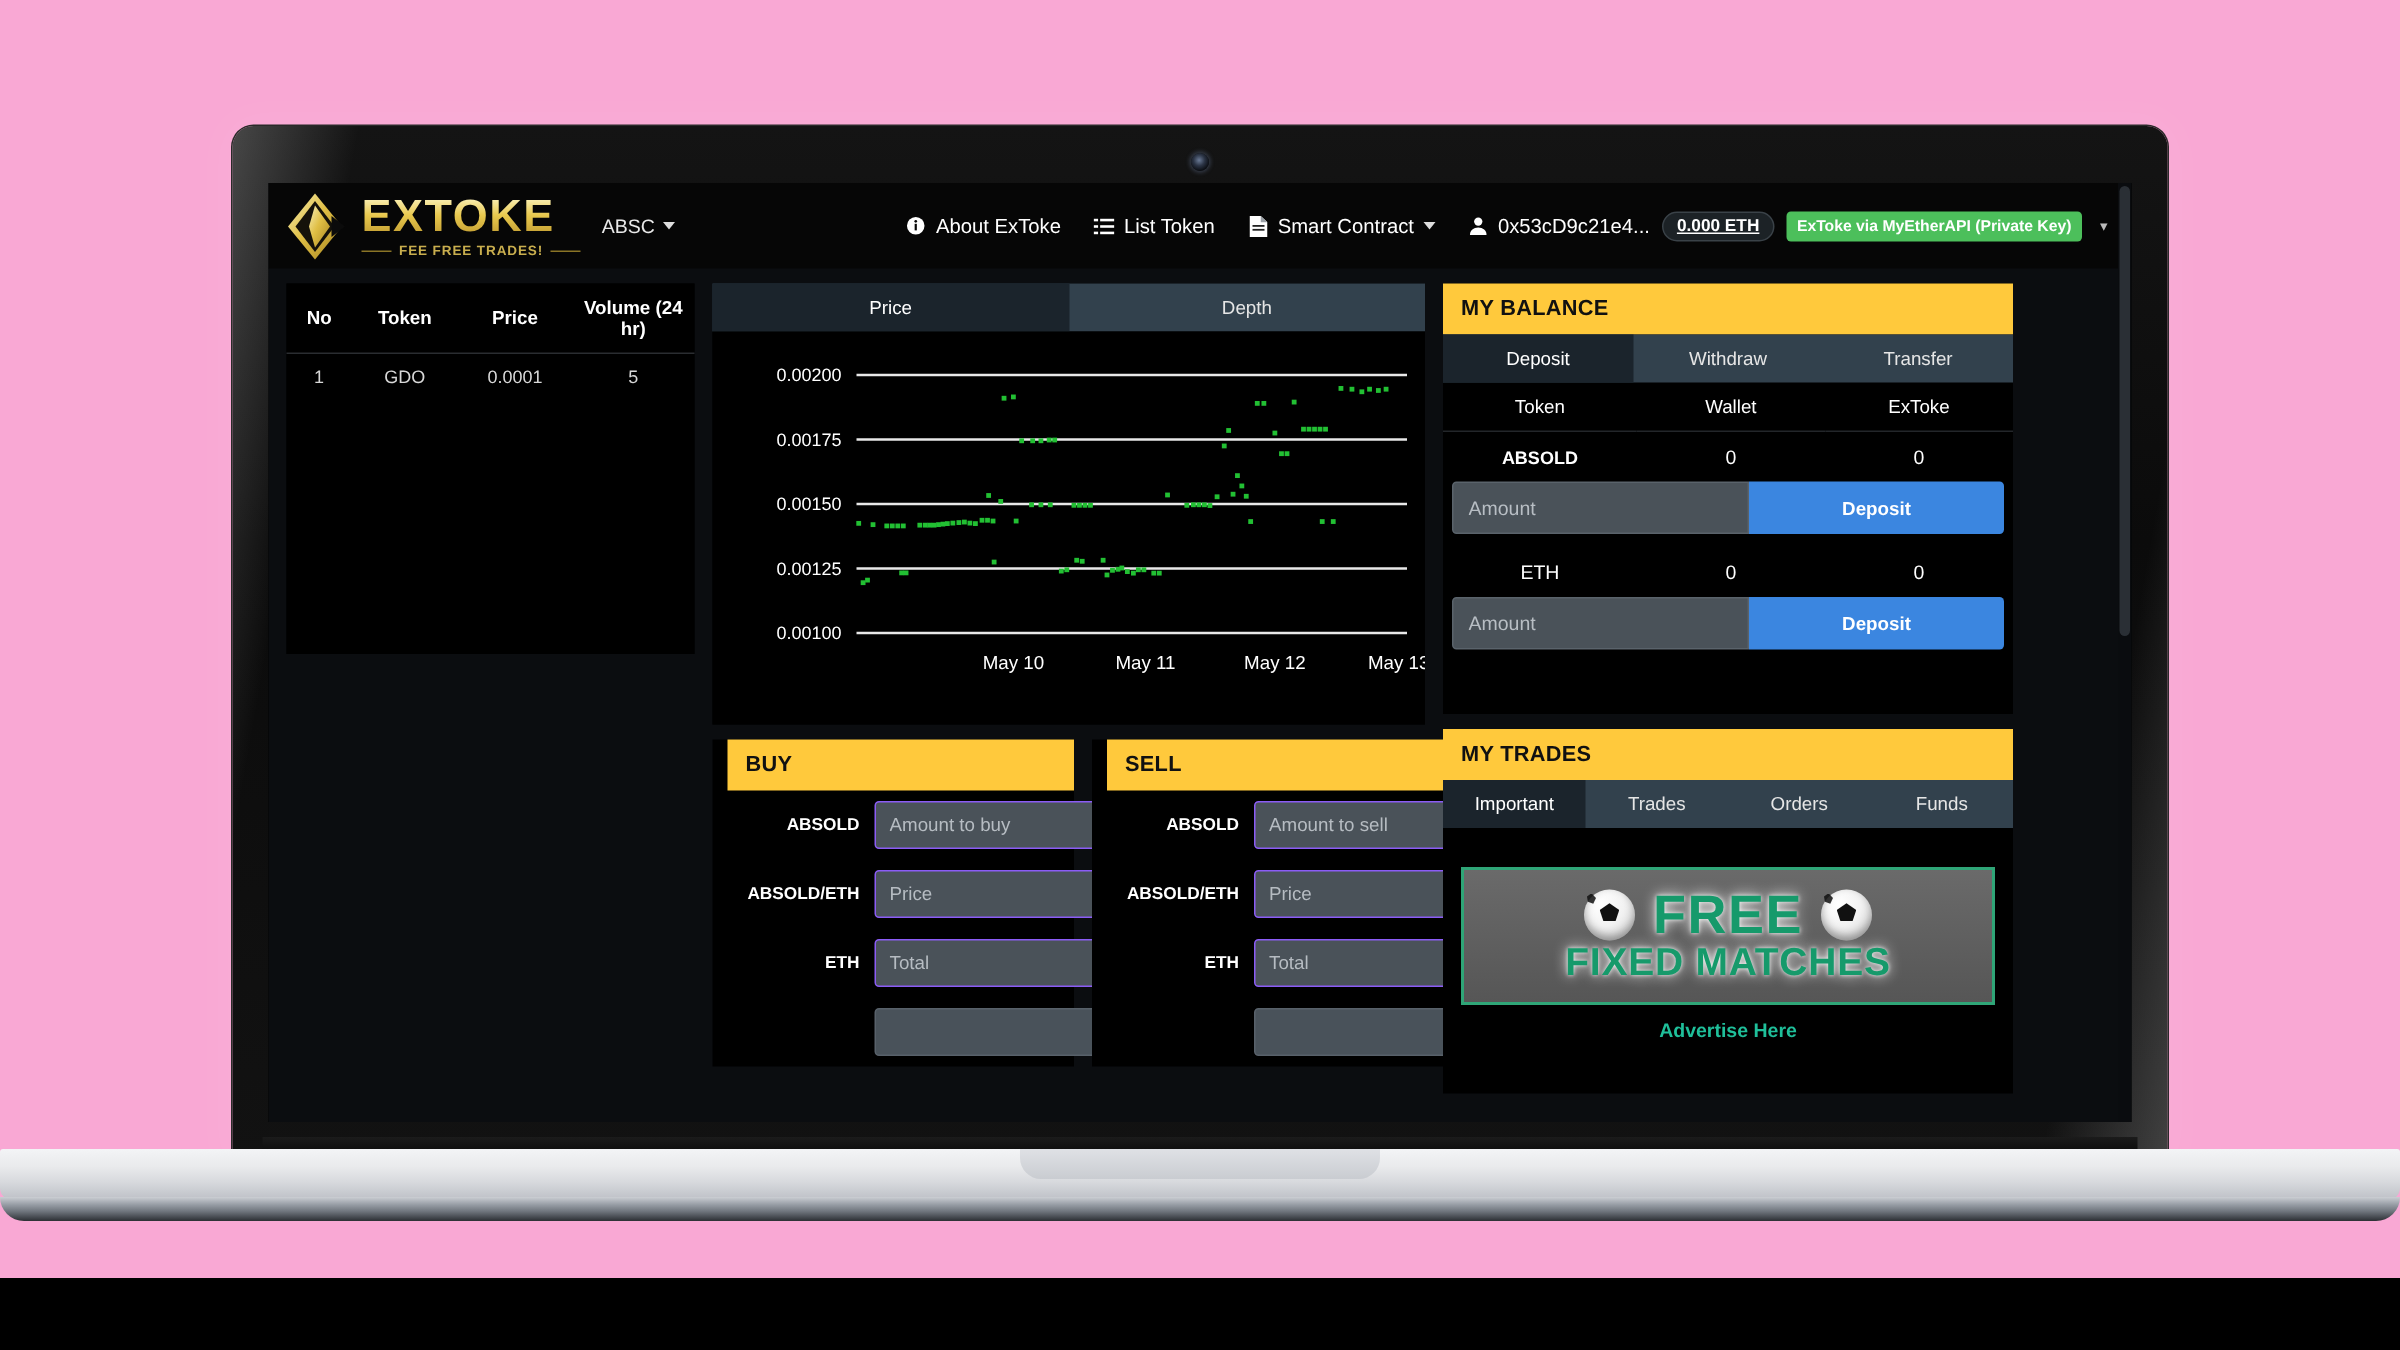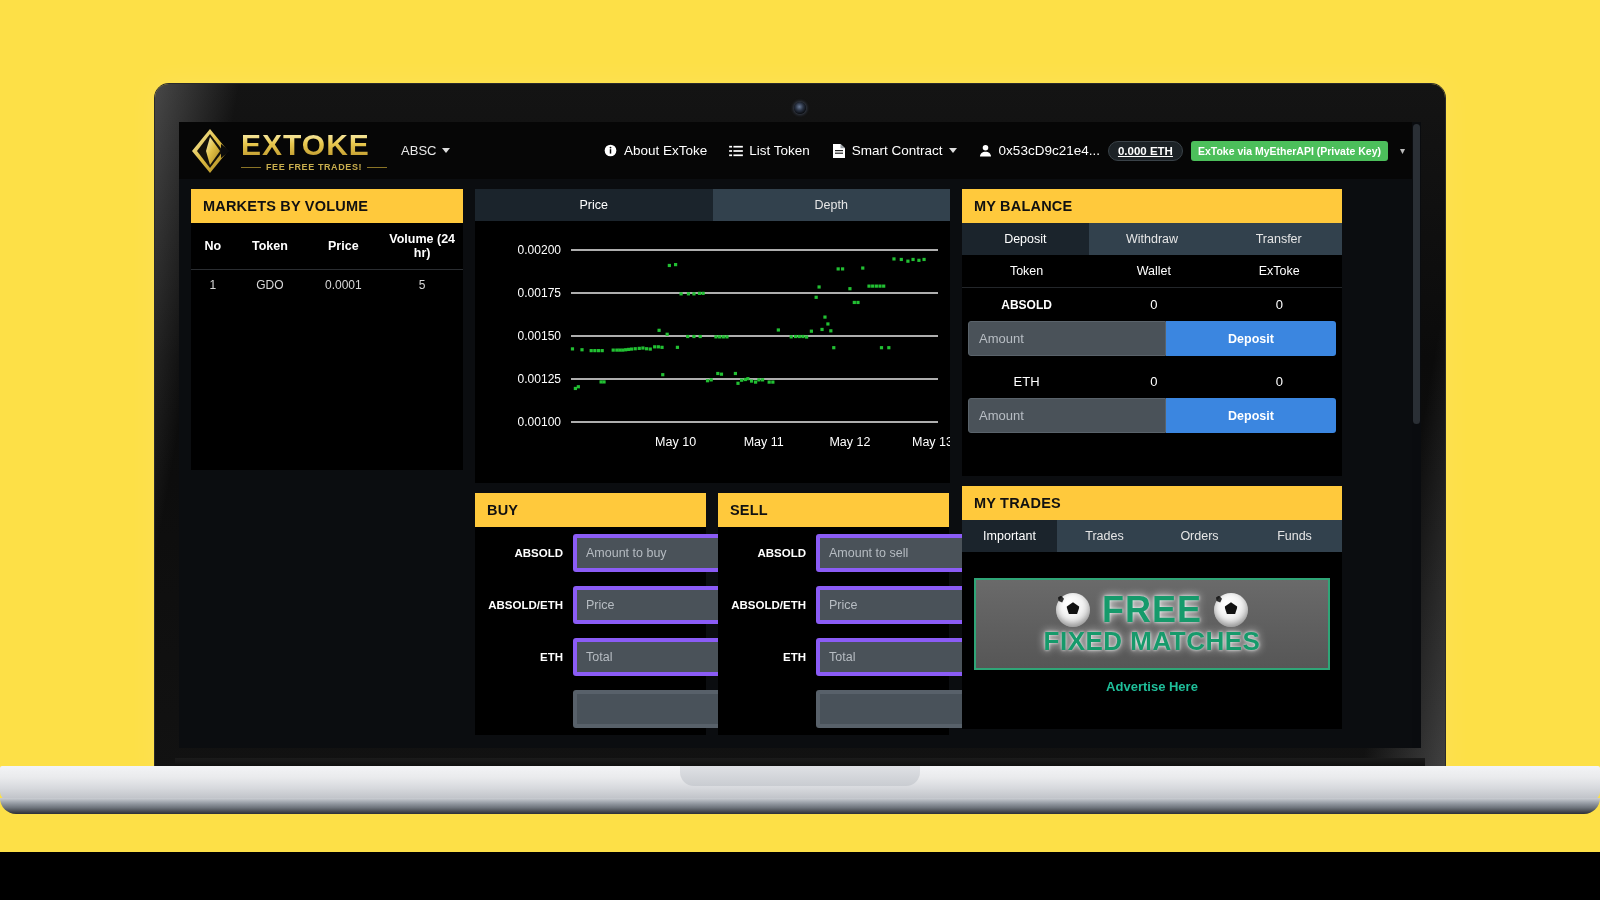--- a/index.html
+++ b/index.html
@@ -1,18 +1,18 @@
 <!DOCTYPE html>
 <html><head>
 <meta charset="utf-8">
 <style>
   html,body{margin:0;padding:0;background:#000;}
   body{width:1600px;height:900px;overflow:hidden;font-family:"Liberation Sans",sans-serif;}
 
-  .stage{position:relative;width:1600px;height:852px;background:#fde047;}
+  .stage{position:relative;width:1600px;height:852px;background:#f9a8d4;}
 
   
   .laptop-lid{
     position:absolute;left:155px;top:84px;width:1290px;height:690px;
     background:linear-gradient(180deg,#141414 0%,#0b0b0b 40%,#121212 100%);
     border-radius:14px 14px 6px 6px;
     box-shadow:0 0 0 1px #2a2a2a, 0 0 26px 6px rgba(255,255,255,.06);
   }
   .lid-hl{
     position:absolute;left:0;top:0;width:100%;height:100%;
@@ -97,24 +97,24 @@
   
   .mk-body{height:200px;background:#000;}
   .th-wrap{background:#000;border-bottom:1px solid #2a2d31;}
 
   
   .chartbox{background:#000;height:262px;position:relative;}
   .chart-svg{display:block;}
 
   
   .bs-row{display:flex;gap:12px;}
-  .bs{width:231px;flex:none;background:#000;}
+  .bs{width:231px;flex:none;background:#000;padding-left:10px;}
   .form-row{display:flex;align-items:center;gap:10px;padding:7px 10px;}
   .form-lbl{width:78px;text-align:right;color:#fff;font-size:11.5px;font-weight:700;flex:none;}
-  .inp{flex:1;background:#4a5259;border:4px solid #8b5cf6;border-radius:3px;color:#fff;font-size:12.5px;
+  .inp{flex:1;background:#4a5259;border:1px solid #8b5cf6;border-radius:3px;color:#fff;font-size:12.5px;
        padding:8px 9px;box-sizing:border-box;outline:none;font-family:"Liberation Sans",sans-serif;}
   .inp::placeholder{color:#b6bcc2;}
   .inp.flat{background:#49525a;border-color:#58616a;}
 
   
   .bal-tbl{width:100%;border-collapse:collapse;}
   .bal-tbl th{color:#fff;font-size:12.5px;font-weight:400;padding:9px 0;}
   .bal-tbl td{font-size:13px;color:#fff;padding:9px 0;text-align:center;border-top:1px solid #23262a;}
   .bal-tbl td.tok{font-weight:700;font-size:12px;}
   .dep-row{display:flex;gap:0;padding:0 6px 9px 6px;}
@@ -245,21 +245,20 @@
             </div>
 
           </div>
         </div>
 
         <div class="content">
 
           <div class="col-l">
 
             <div class="panel">
-              <div class="panel-head">MARKETS BY VOLUME</div>
               <div class="th-wrap">
                 <table>
                   <tbody>
                       <tr>
                     <th style="width:16%">No</th>
                     <th style="width:26%">Token</th>
                     <th style="width:28%">Price</th>
                     <th style="width:30%">Volume (24 hr)</th>
                   </tr>
                 </tbody>

